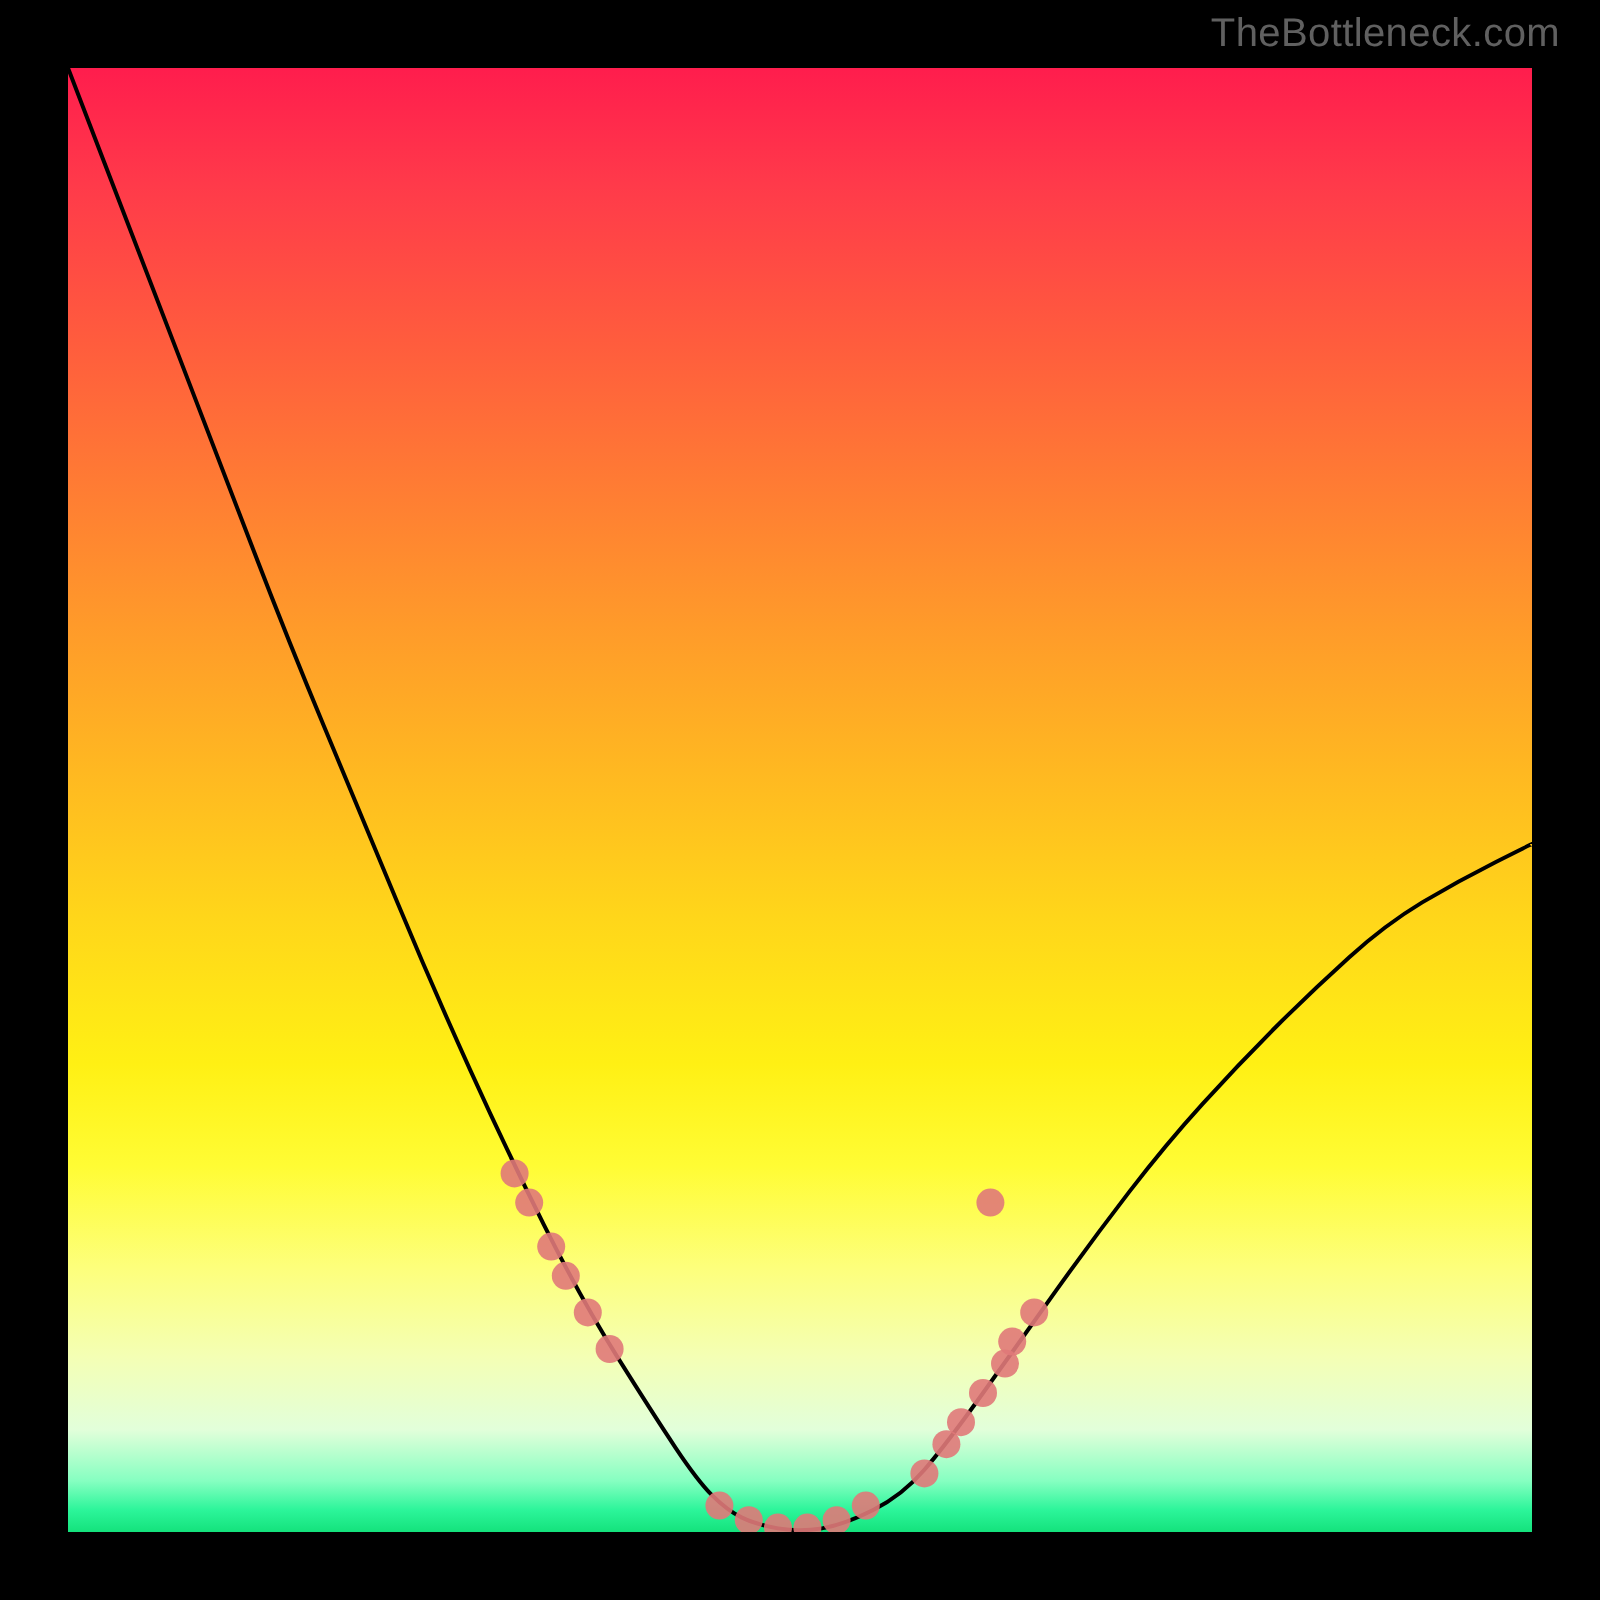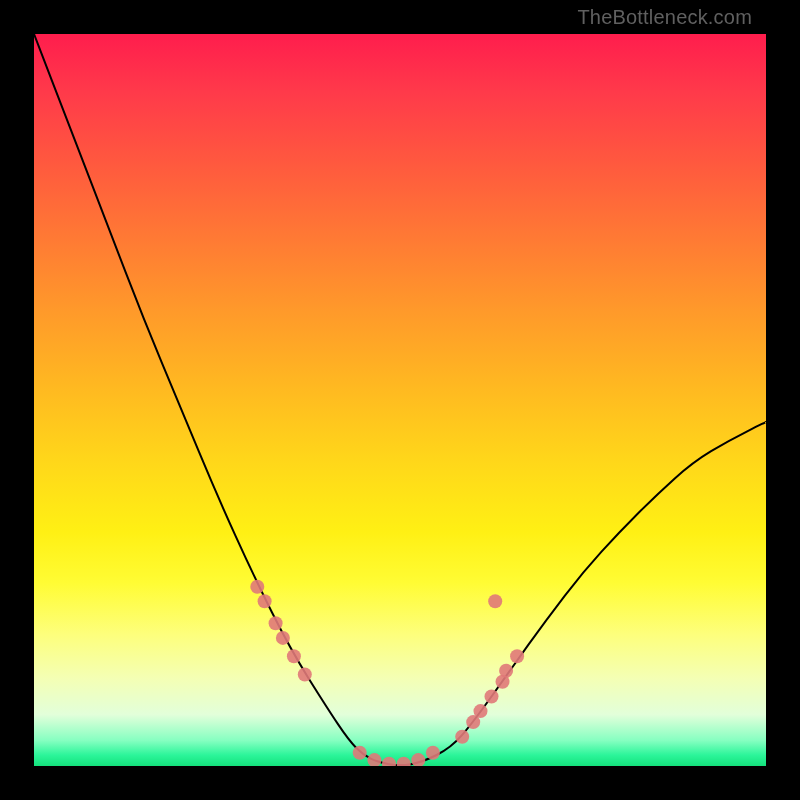--- a/index.html
+++ b/index.html
@@ -41,21 +41,21 @@
       #e2ffda 93%,
       #86ffc1 96.5%,
       #2cf59a 98.5%,
       #14e27c 100%
     );
     overflow: hidden;
   }
   .watermark {
     position: absolute;
     top: 6px;
-    right: 48px;
+    right: 20px;
     color: #606060;
     font-size: 20px;
     font-weight: 500;
     letter-spacing: 0.2px;
     user-select: none;
   }
   svg.curve {
     position: absolute;
     top: 0;
     left: 0;

